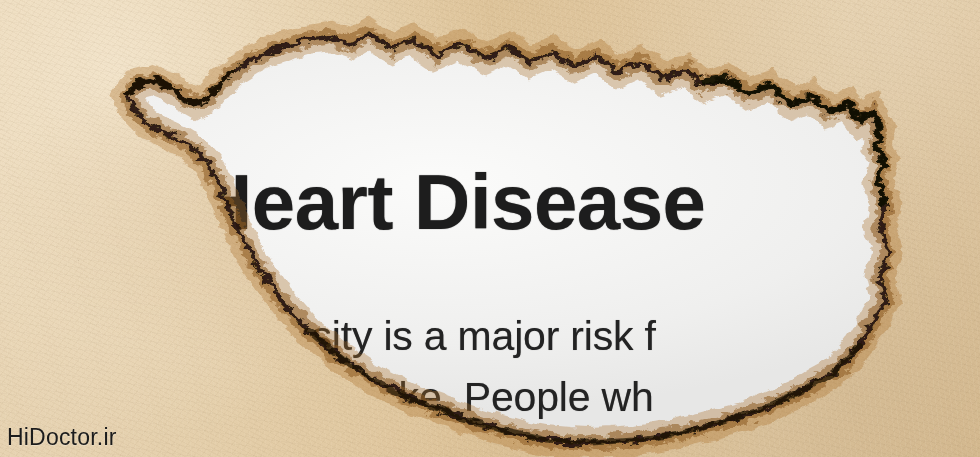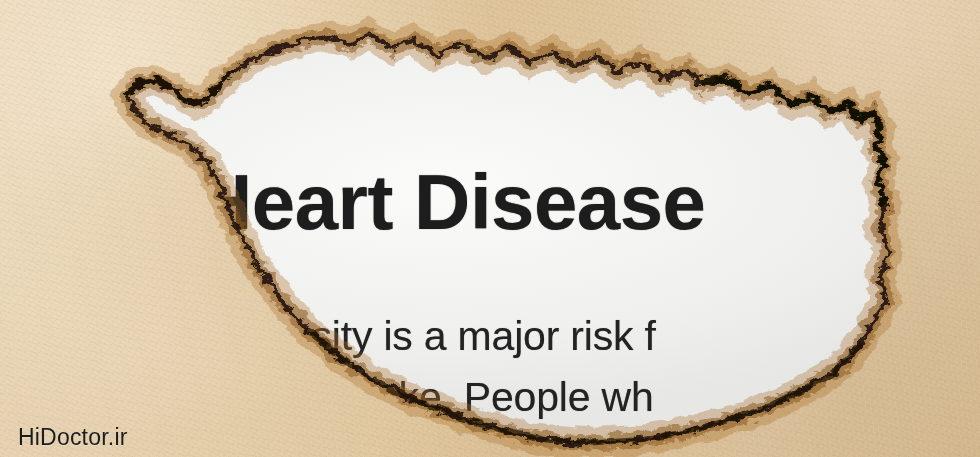--- a/index.html
+++ b/index.html
@@ -125,21 +125,21 @@
   
   .char-layer {
     position: absolute;
     inset: 0;
     pointer-events: none;
   }
 
   
   .watermark {
     position: absolute;
-    left: 18px;
+    left: 7px;
     top: 426px;
     font-size: 23px;
     font-weight: 400;
     color: #1c1c1c;
     letter-spacing: 0.2px;
     line-height: 1;
     text-shadow: 0 1px 0 rgba(255,255,255,0.25);
   }
 </style>
 </head>

